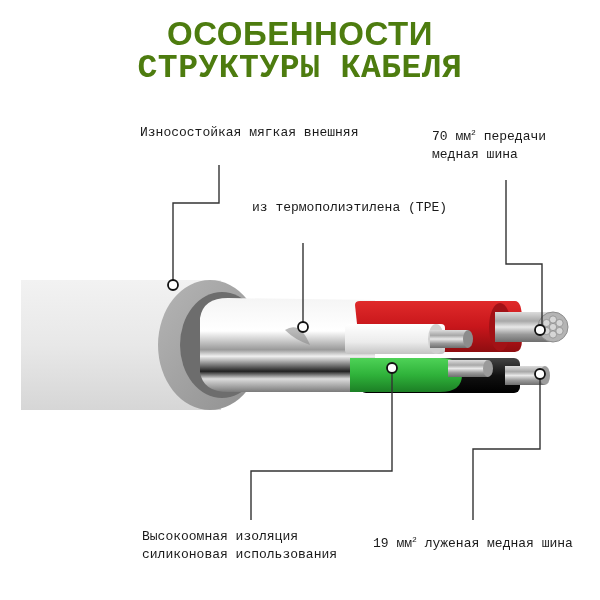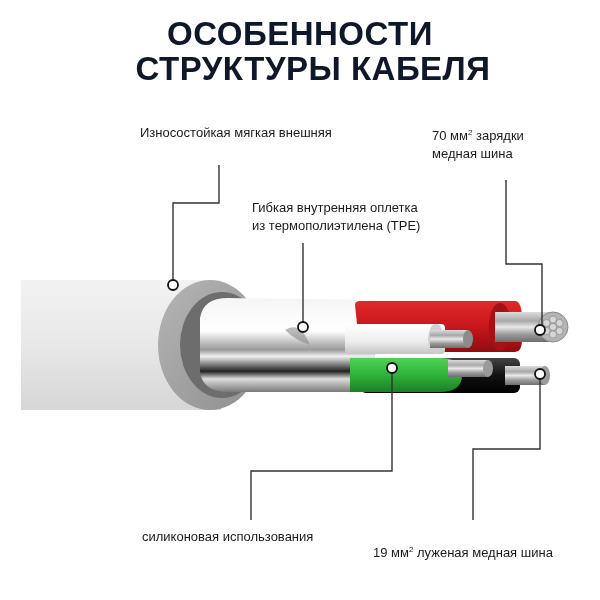--- a/index.html
+++ b/index.html
@@ -1,22 +1,22 @@
 <!DOCTYPE html>
 <html><head>
 <meta charset="utf-8">
 <style>
   html, body { margin: 0; padding: 0; background: #ffffff; }
   body { width: 600px; height: 600px; position: relative; overflow: hidden;
          font-family: "Liberation Sans", "DejaVu Sans", sans-serif; color: #111; }
   .title { position: absolute; left: 0; width: 600px; text-align: center;
-           font-weight: bold; font-size: 33px; line-height: 36px; letter-spacing: 0.5px; color: #0f172a; }
+           font-weight: bold; font-size: 33px; line-height: 36px; letter-spacing: 0.5px; color: #4d7c0f; }
   .title.l1 { top: 16px; left: 60px; width: 480px; }
-  .title.l2 { top: 51px; left: 73px; width: 480px; }
-  .label { position: absolute; font-size: 13px; line-height: 18px; color: #1a1a1a; white-space: nowrap; }
+  .title.l2 { top: 51px; left: 60px; width: 480px; font-family: Liberation Mono, monospace; }
+  .label { position: absolute; font-size: 13px; line-height: 18px; color: #1a1a1a; white-space: nowrap; font-family: Liberation Mono, monospace; }
   .label sup { font-size: 8px; vertical-align: 5px; }
   svg.diagram { position: absolute; left: 0; top: 0; }
 </style>
 </head>
 <body>
 
 <div class="title l1">ОСОБЕННОСТИ</div>
 <div class="title l2">СТРУКТУРЫ  КАБЕЛЯ</div>
 
 <svg class="diagram" width="600" height="600" viewBox="0 0 600 600">
@@ -128,28 +128,28 @@
     <circle cx="392" cy="368" r="5"></circle>
     <circle cx="540" cy="374" r="5"></circle>
   </g>
 </svg>
 
 <div class="label" style="left:140px; top:124px;">
   <div>Износостойкая мягкая внешняя</div>
 </div>
 
 <div class="label" style="left:252px; top:199px;">
-  <div>Гибкая внутренняя оплетка</div>
   <div>из термополиэтилена (TPE)</div>
 </div>
 
 <div class="label" style="left:432px; top:124px;">
-  <div><span>70 мм</span><sup>2</sup><span> зарядки</span></div>
+  <div><span>70 мм</span><sup>2</sup><span> передачи</span></div>
   <div>медная шина</div>
 </div>
 
 <div class="label" style="left:142px; top:528px;">
+  <div>Высокоомная изоляция</div>
   <div>силиконовая использования</div>
 </div>
 
-<div class="label" style="left:373px; top:531px;margin-top:10px;">
+<div class="label" style="left:373px; top:531px;">
   <div><span>19 мм</span><sup>2</sup><span> луженая медная шина</span></div>
 </div>
 
 </body></html>

